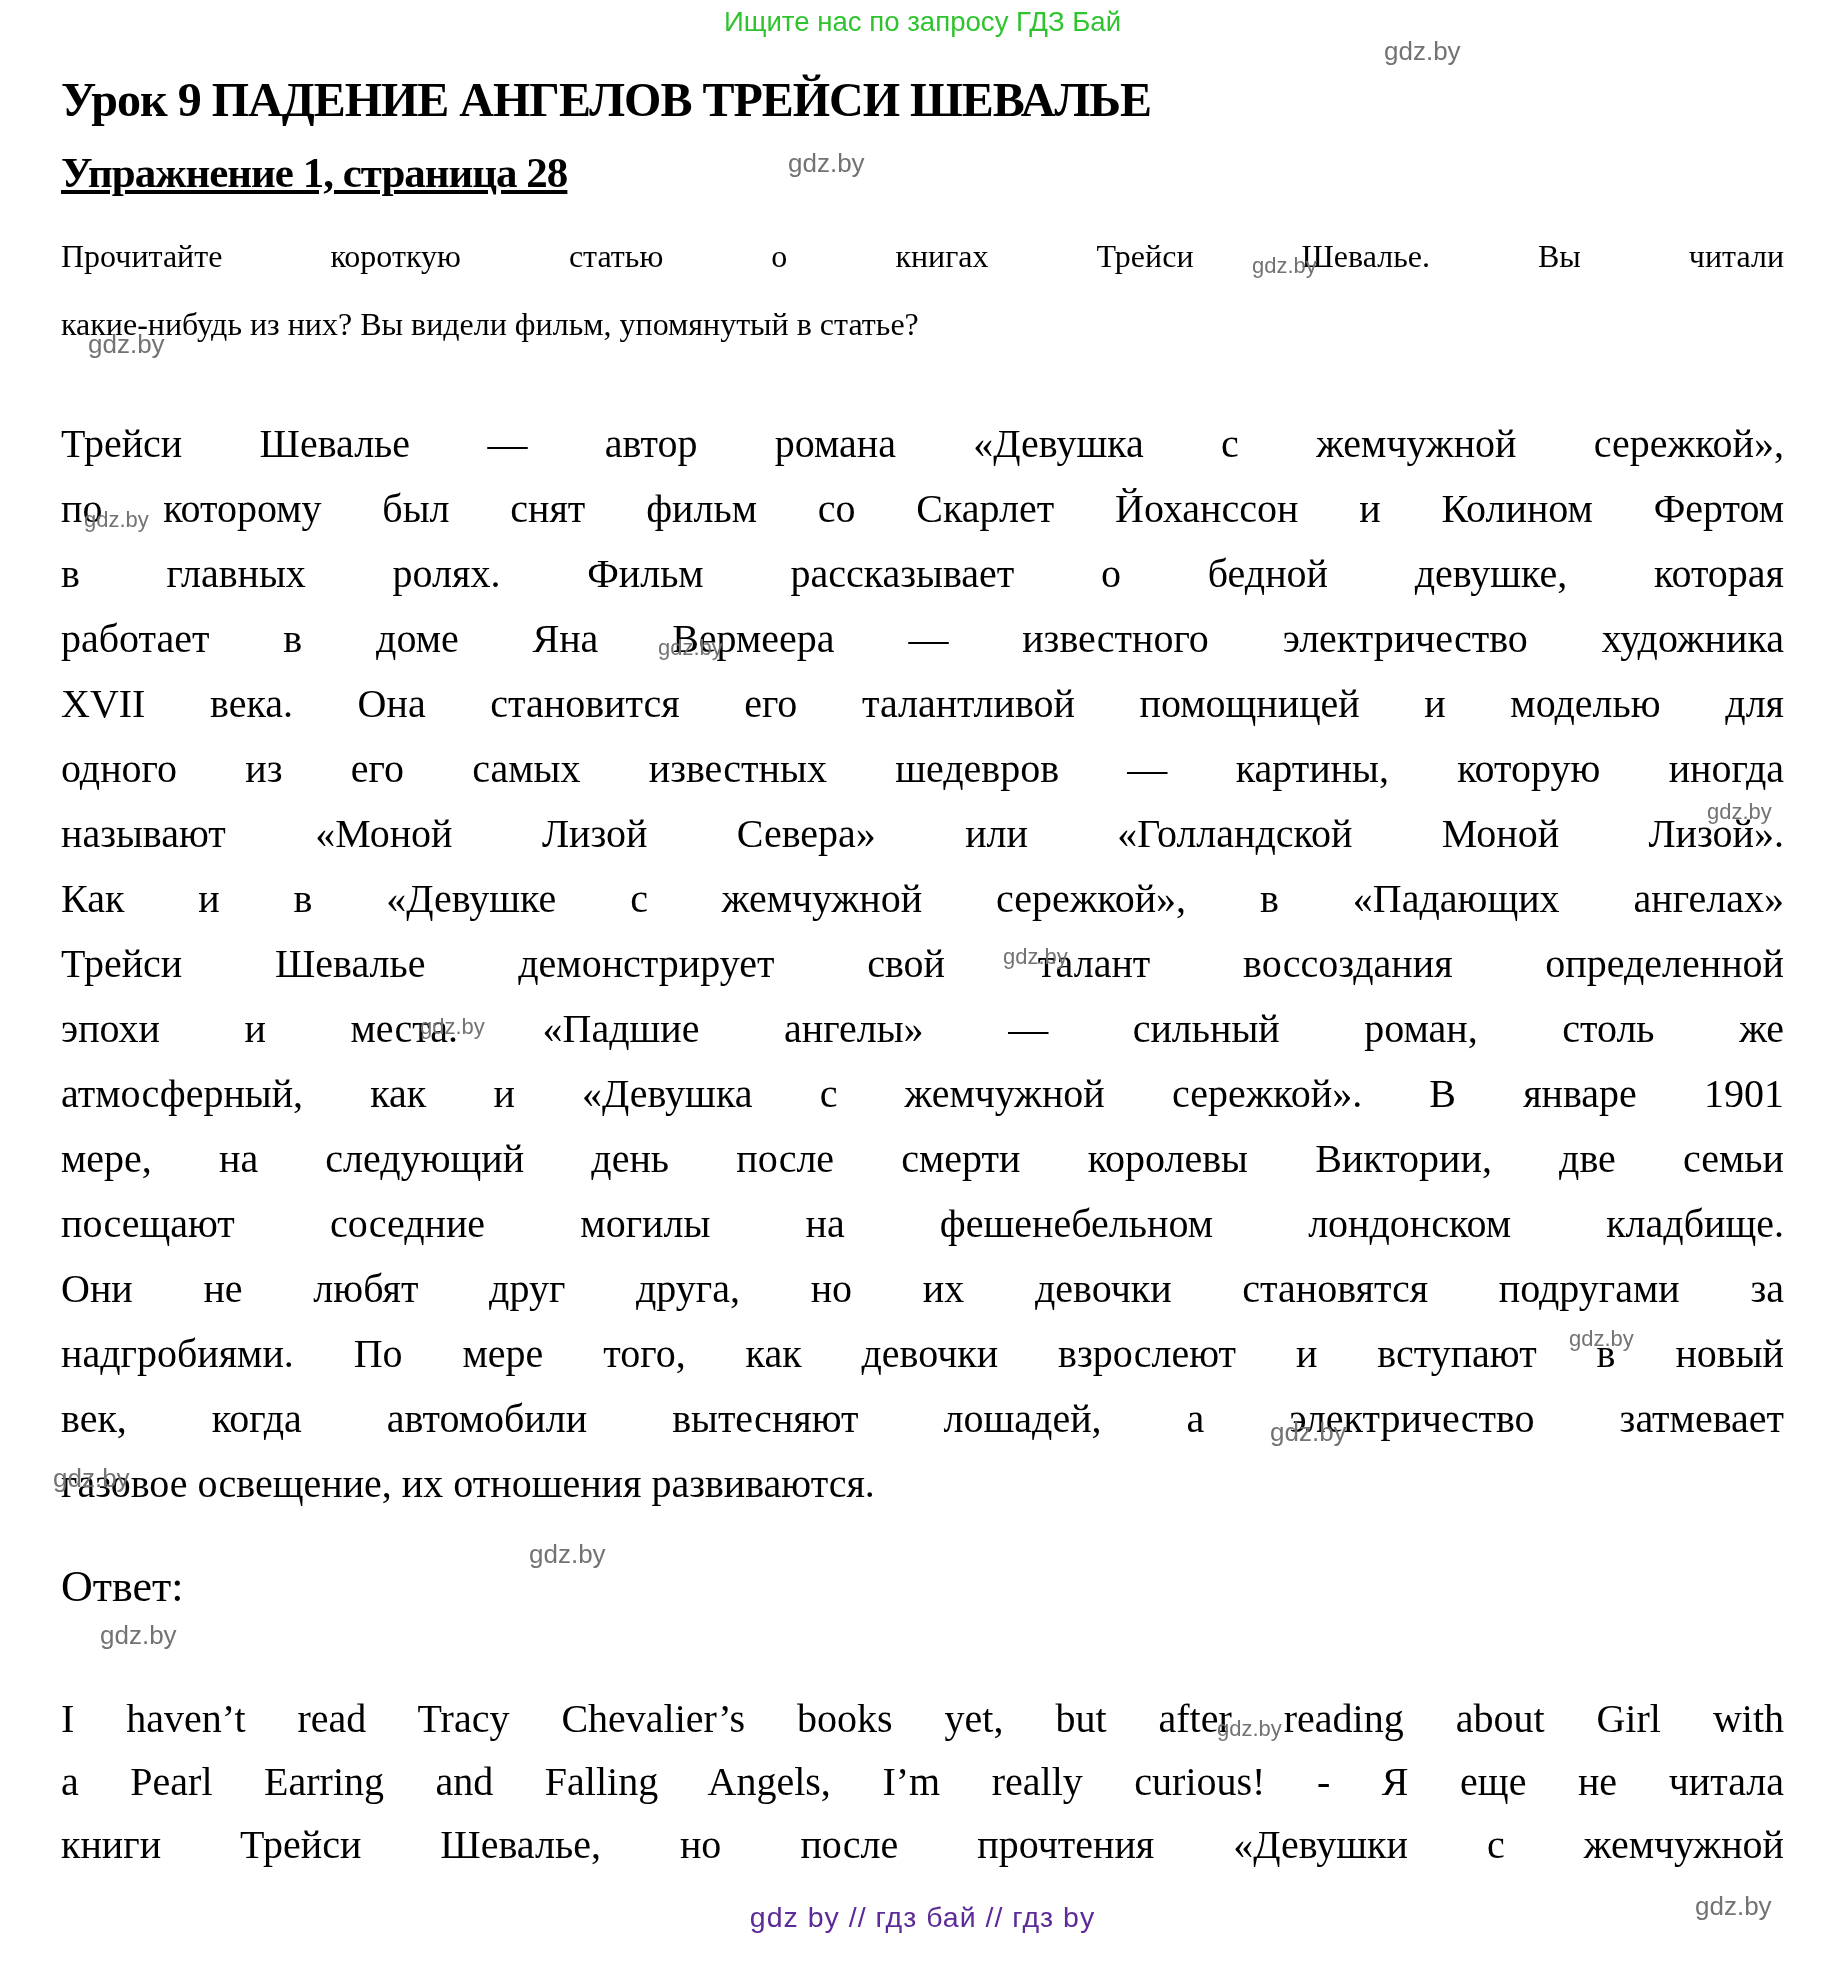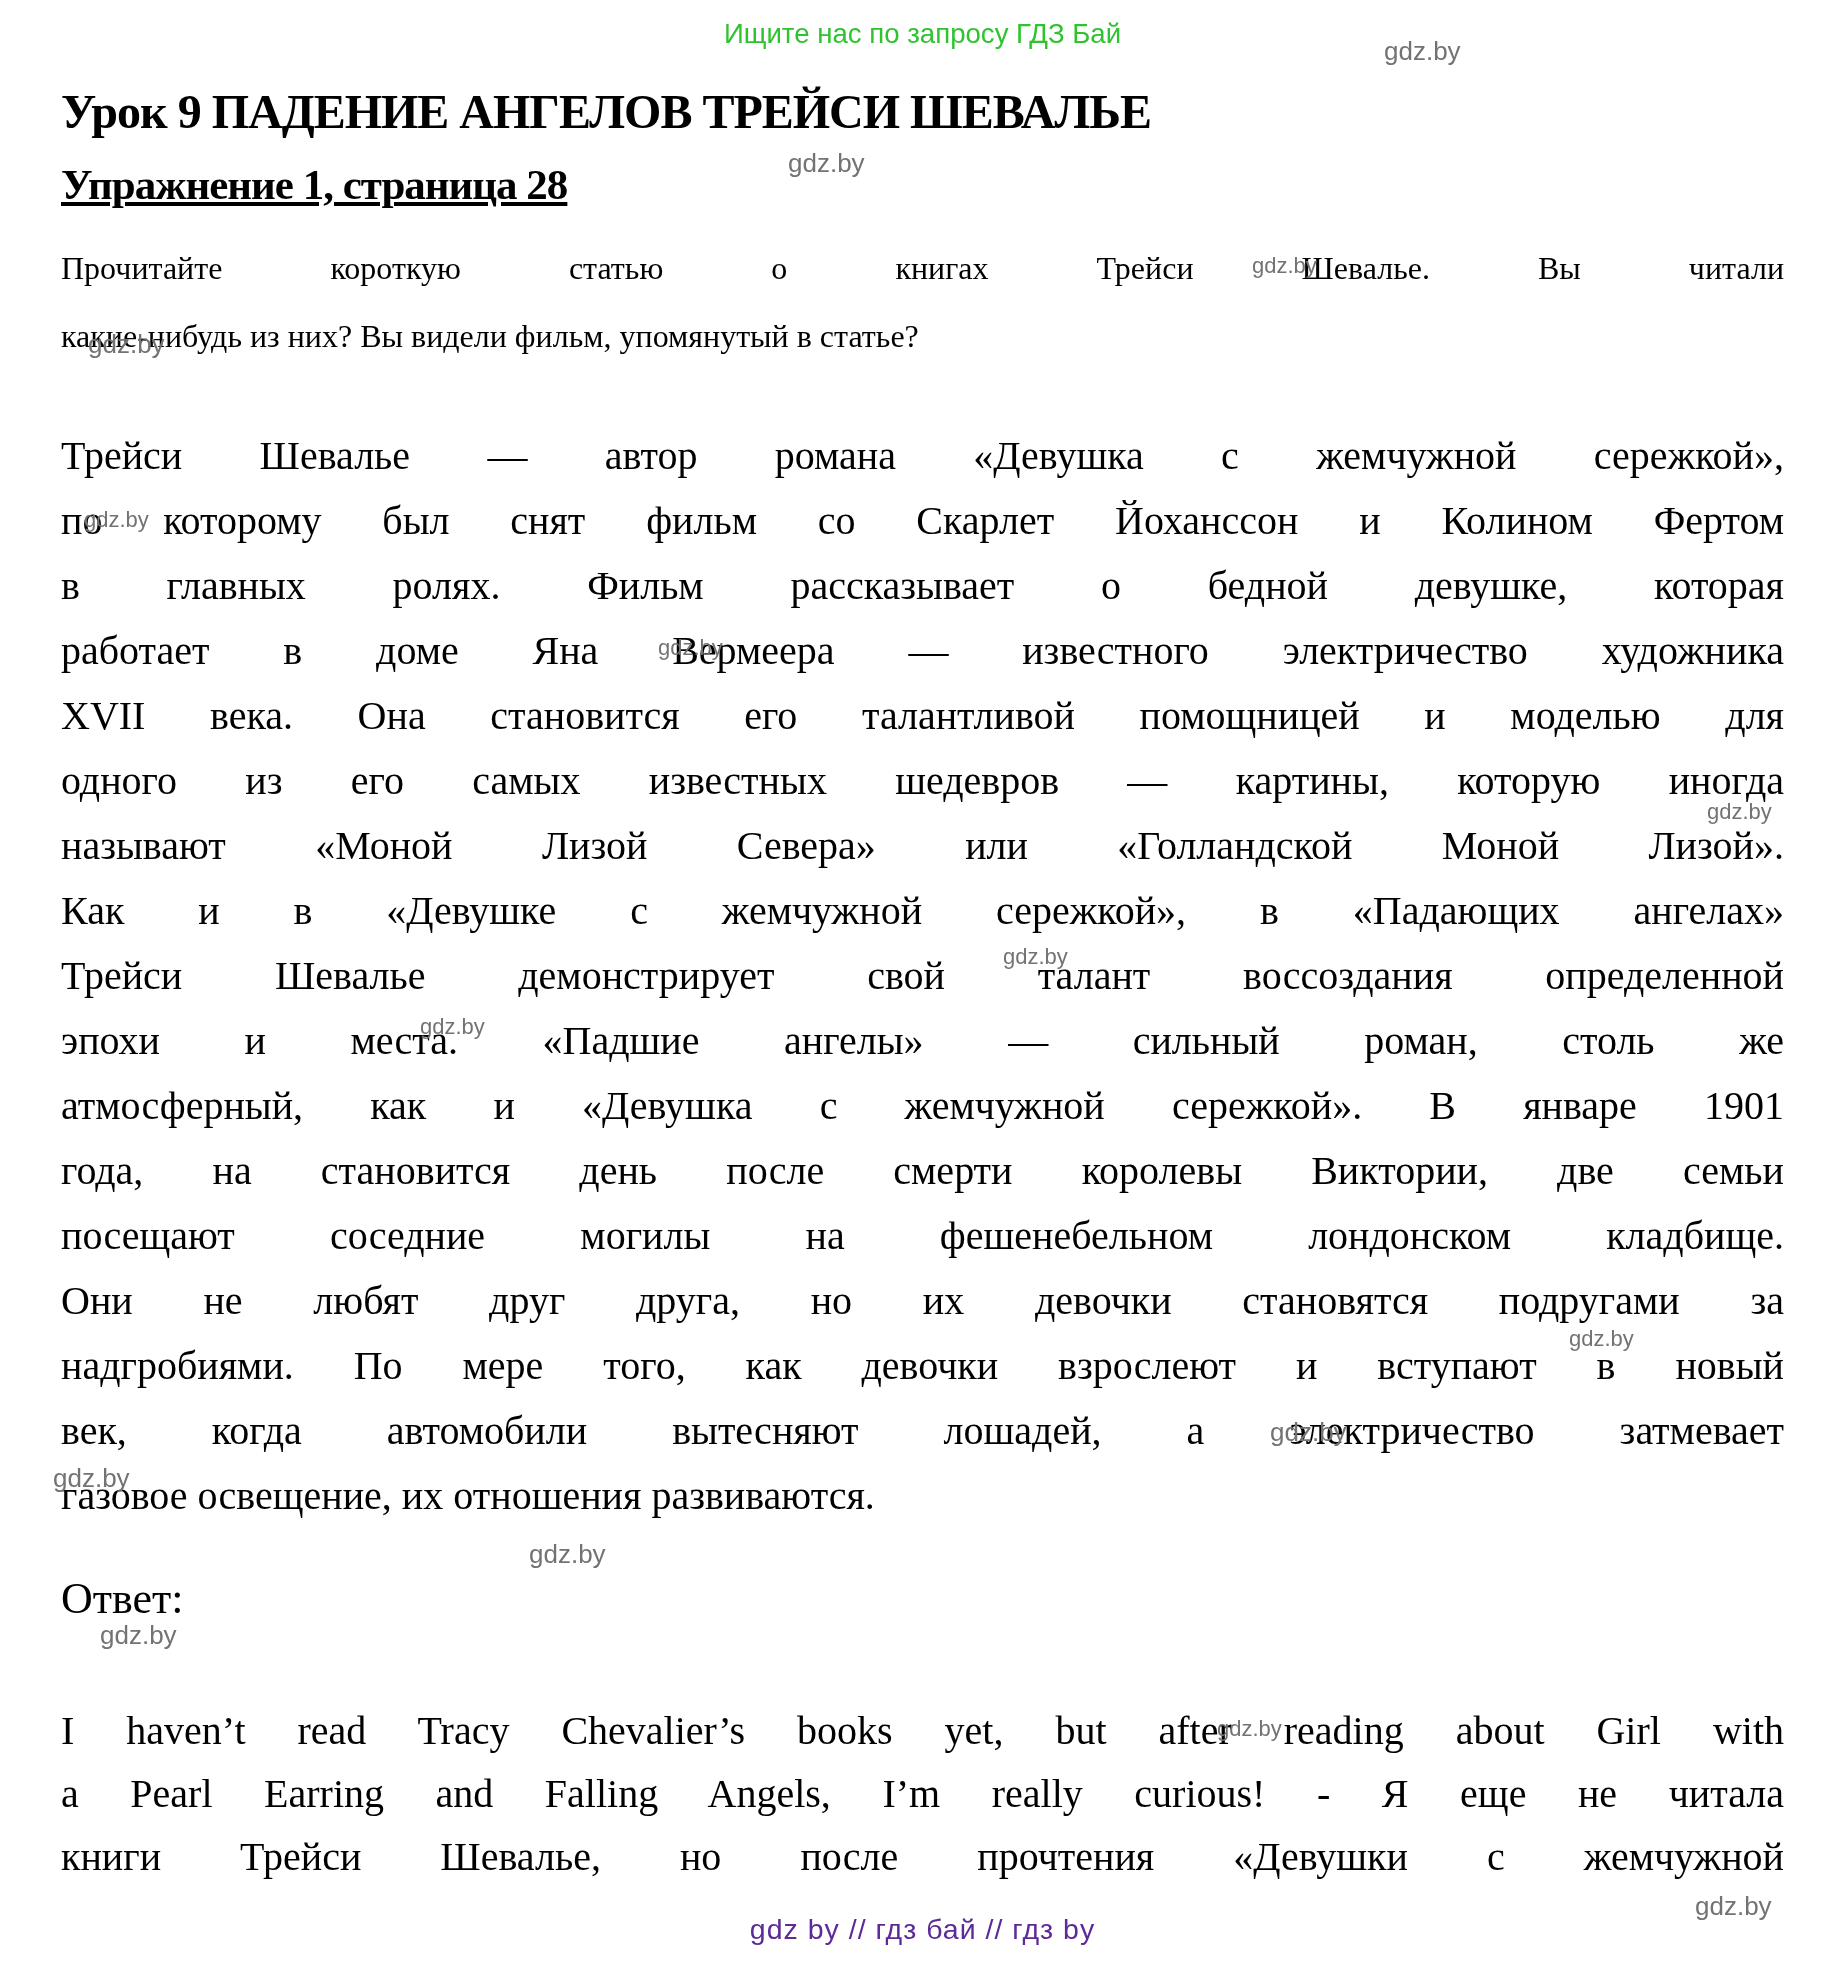--- a/index.html
+++ b/index.html
@@ -7,21 +7,21 @@
     position:relative;
     width:1839px;height:1984px;
     background:#ffffff;color:#000000;
     font-family:"Liberation Serif","DejaVu Serif",serif;
     overflow:hidden;
   }
   .content{padding:0 55px 0 61px;}
   .promo{
     font-family:"Liberation Sans","DejaVu Sans",sans-serif;
     font-size:27.6px;line-height:34px;color:#2fc32f;
-    text-align:center;padding-top:17px;
+    text-align:center;padding-top:5px;
   }
   .h1{
     font-size:48px;line-height:53px;font-weight:bold;
     margin-top:34px;letter-spacing:-1px;
   }
   .h2{
     font-size:43px;line-height:48px;font-weight:bold;
     margin-top:23px;letter-spacing:-1px;text-decoration:underline;
   }
   .instruction{margin-top:25px;font-size:32px;}
@@ -63,21 +63,21 @@
         <div class="tline">по которому был снят фильм со Скарлет Йоханссон и Колином Фертом</div>
         <div class="tline">в главных ролях. Фильм рассказывает о бедной девушке, которая</div>
         <div class="tline">работает в доме Яна Вермеера — известного электричество художника</div>
         <div class="tline">XVII века. Она становится его талантливой помощницей и моделью для</div>
         <div class="tline">одного из его самых известных шедевров — картины, которую иногда</div>
         <div class="tline">называют «Моной Лизой Севера» или «Голландской Моной Лизой».</div>
         <div class="tline">Как и в «Девушке с жемчужной сережкой», в «Падающих ангелах»</div>
         <div class="tline">Трейси Шевалье демонстрирует свой талант воссоздания определенной</div>
         <div class="tline">эпохи и места. «Падшие ангелы» — сильный роман, столь же</div>
         <div class="tline">атмосферный, как и «Девушка с жемчужной сережкой». В январе 1901</div>
-        <div class="tline">года, на становится день после смерти королевы Виктории, две семьи</div>
+        <div class="tline">мере, на следующий день после смерти королевы Виктории, две семьи</div>
         <div class="tline">посещают соседние могилы на фешенебельном лондонском кладбище.</div>
         <div class="tline">Они не любят друг друга, но их девочки становятся подругами за</div>
         <div class="tline">надгробиями. По мере того, как девочки взрослеют и вступают в новый</div>
         <div class="tline">век, когда автомобили вытесняют лошадей, а электричество затмевает</div>
         <div class="tline last">газовое освещение, их отношения развиваются.</div>
       </div>
     <div class="answer-label">Ответ:</div>
     <div class="answer jlines">
         <div class="tline">I haven’t read Tracy Chevalier’s books yet, but after reading about Girl with</div>
         <div class="tline">a Pearl Earring and Falling Angels, I’m really curious! - Я еще не читала</div>

